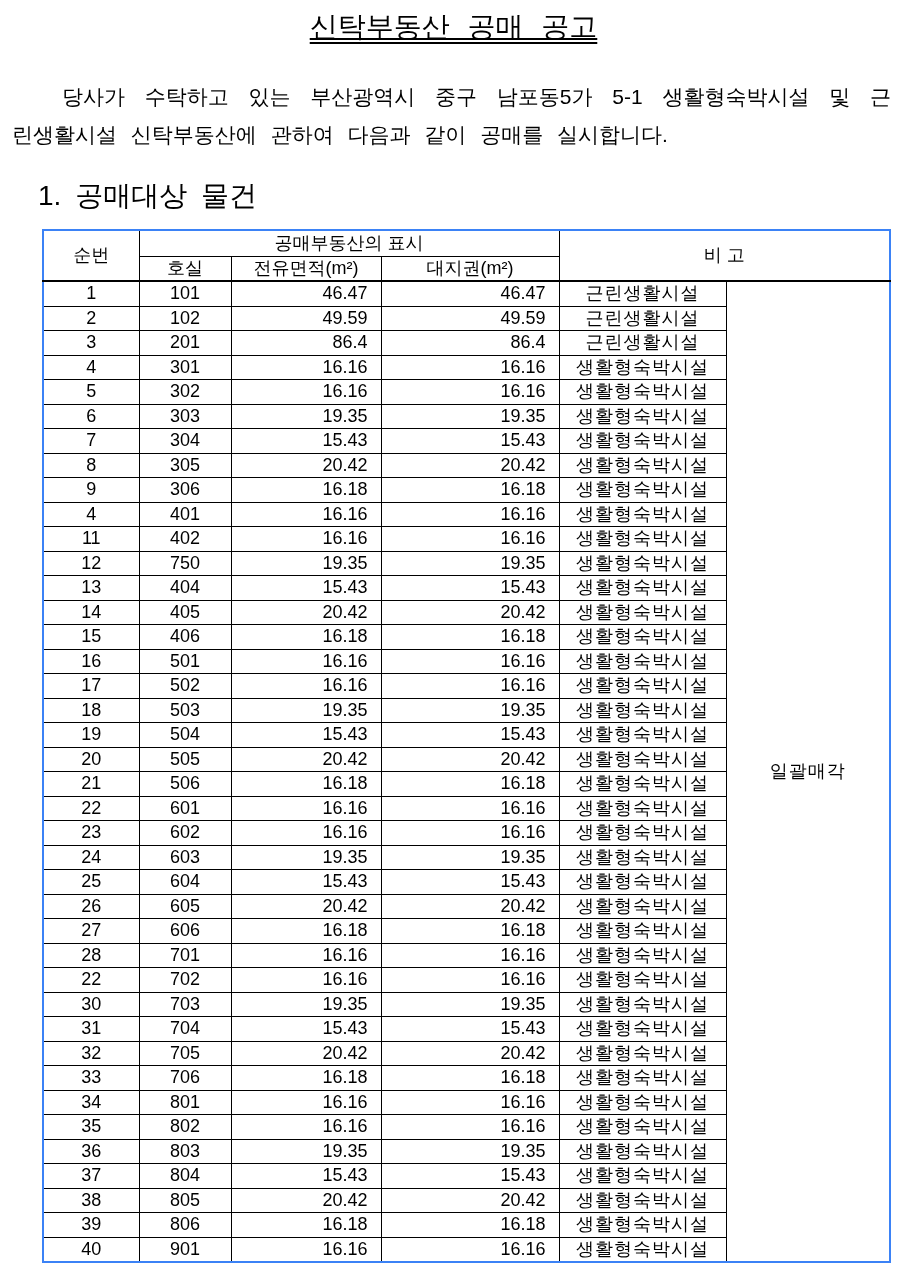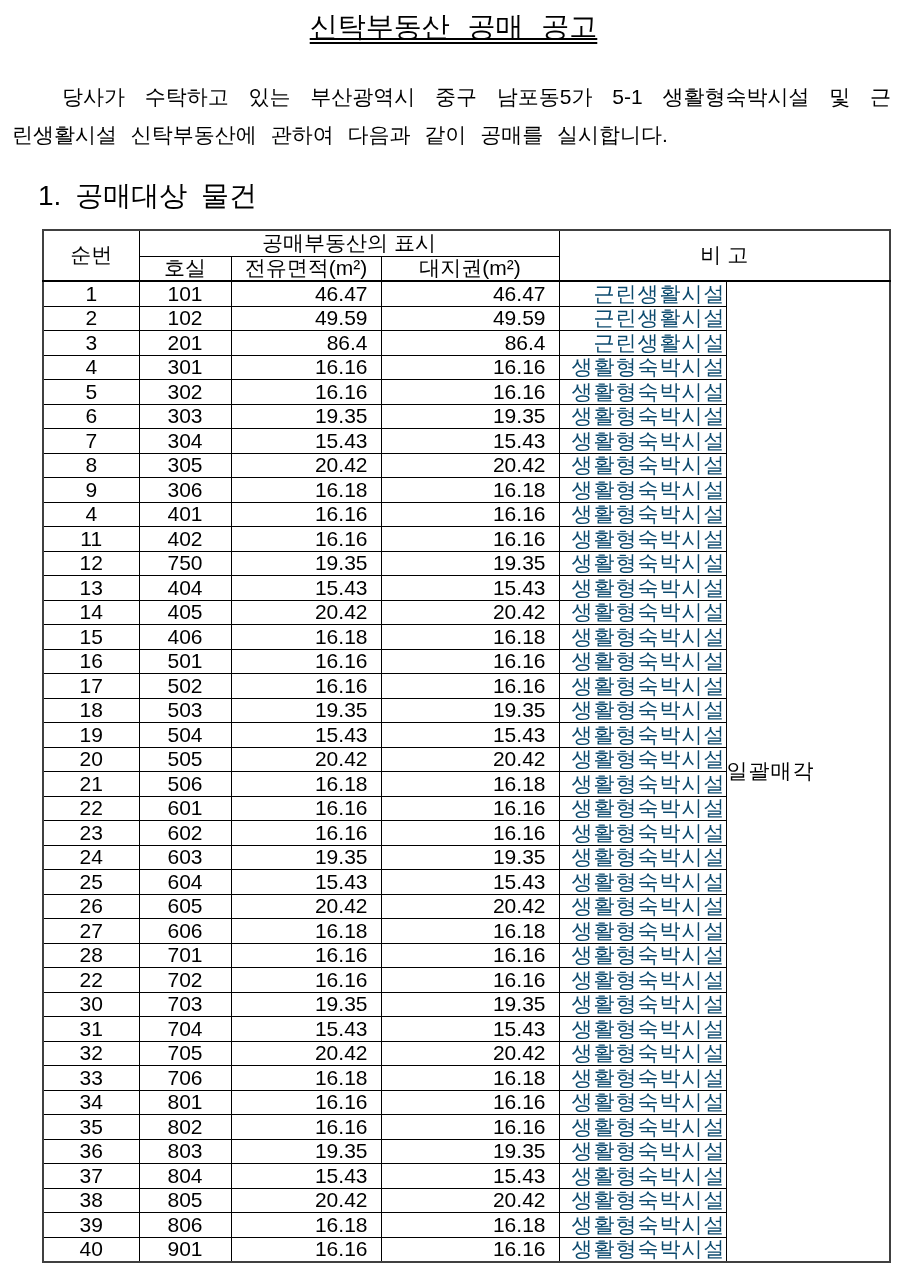--- a/index.html
+++ b/index.html
@@ -48,41 +48,41 @@
     line-height: 24px;
     word-spacing: 6px;
     font-weight: normal;
   }
 
   table.auction {
     margin: 21px 0 0 42px;
     border-collapse: collapse;
     table-layout: fixed;
     width: 847px;
-    font-size: 21px;
-    border: 2px solid #404040;
+    font-size: 18px;
+    border: 2px solid #3b82f6;
   }
   table.auction th, table.auction td {
     border: 1px solid #000000;
     font-weight: normal;
     padding: 0;
     vertical-align: middle;
     line-height: 1.05;
     overflow: hidden;
     white-space: nowrap;
   }
   thead { border-bottom: 2px solid #000000; }
   thead tr.hrow1 th { height: 25px; }
   thead tr.hrow2 th { height: 23px; }
   tbody td { height: 23.5px; }
 
   .c { text-align: center; }
   .r { text-align: right; padding-right: 13px !important; }
-  .type { text-align: right; letter-spacing: 1px; color: #0c4a6e; }
-  .merged { text-align: left; letter-spacing: 1px; vertical-align: middle; margin-top: 17px; }
+  .type { text-align: center; letter-spacing: 1px; color: #000000; }
+  .merged { text-align: center; letter-spacing: 1px; vertical-align: middle; margin-top: 17px; }
 </style>
 </head>
 <body>
 
 <div class="page">
 
   <h1 class="doc-title"><span class="underlined">신탁부동산 공매 공고</span></h1>
 
   <div class="intro">
     <div class="intro-line1">당사가 수탁하고 있는 부산광역시 중구 남포동5가 5-1 생활형숙박시설 및 근</div>

